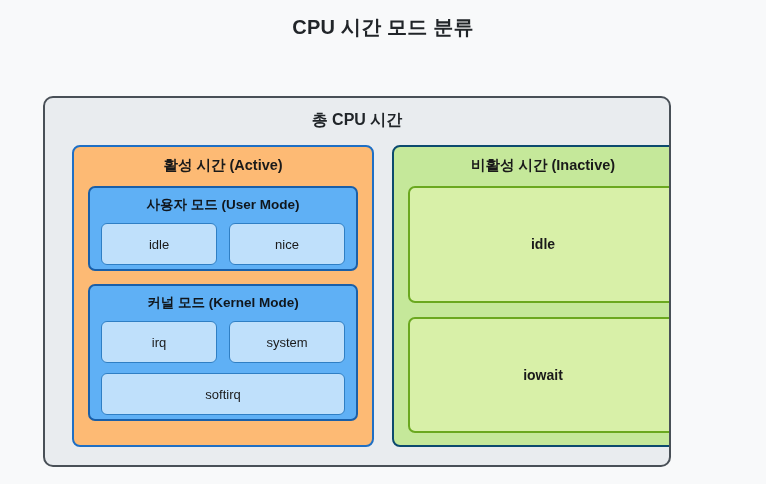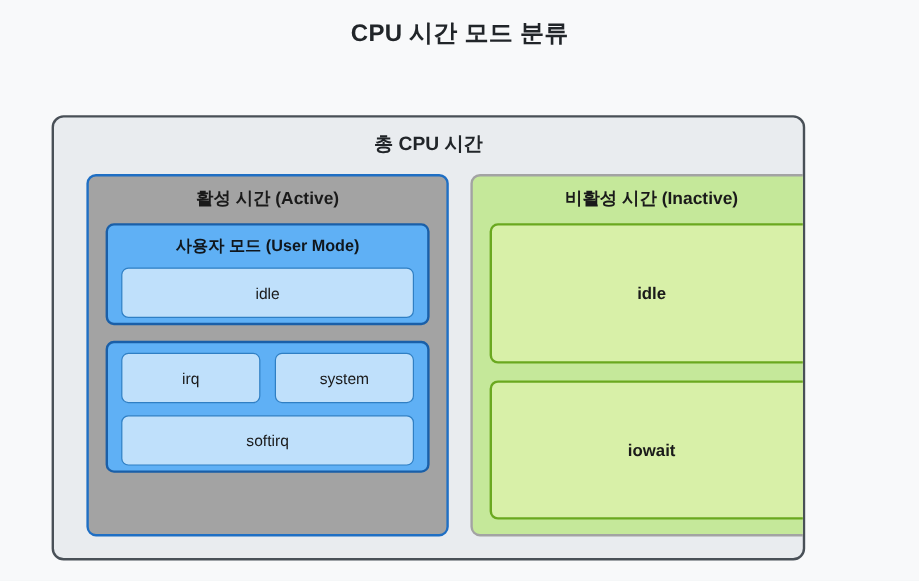--- a/index.html
+++ b/index.html
@@ -67,26 +67,26 @@
   .panel {
     box-sizing: border-box;
     border-radius: 8px;
     position: relative;
     flex: 1 1 0;
     padding: 9px 14px 12px 14px;
     display: flex;
     flex-direction: column;
   }
   .panel-active {
-    background: #a3a3a3;
+    background: #fdba74;
     border: 2px solid #1f6fc4;
   }
   .panel-inactive {
     background: #c5e89a;
-    border: 2px solid #a3a3a3;
+    border: 2px solid #0c4a6e;
   }
   .panel-title {
     text-align: center;
     font-size: 14.5px;
     font-weight: bold;
     color: #1a1a1a;
     margin-bottom: 11px;
     flex: 0 0 auto;
   }
 
@@ -175,24 +175,26 @@
 
   <div class="panels">
 
     <div class="panel panel-active">
       <div class="panel-title">활성 시간 (Active)</div>
 
       <div class="mode-group">
         <div class="mode-title">사용자 모드 (User Mode)</div>
         <div class="leaf-row">
           <div class="leaf">idle</div>
+          <div class="leaf">nice</div>
         </div>
       </div>
 
       <div class="mode-group">
+        <div class="mode-title">커널 모드 (Kernel Mode)</div>
         <div class="leaf-row">
           <div class="leaf">irq</div>
           <div class="leaf">system</div>
         </div>
         <div class="leaf-row">
           <div class="leaf">softirq</div>
         </div>
       </div>
     </div>
 

